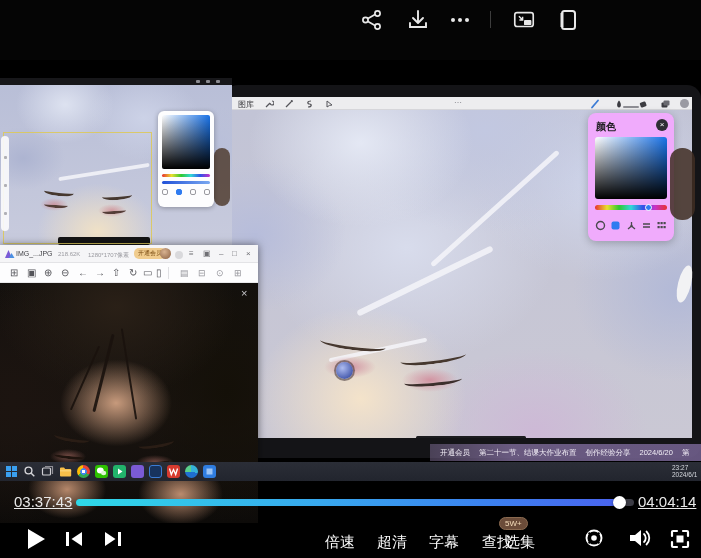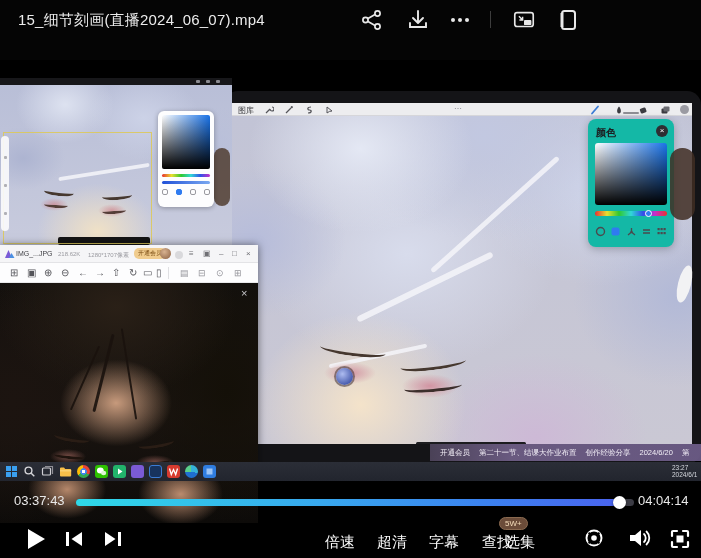--- a/index.html
+++ b/index.html
@@ -11,40 +11,40 @@
   .vtitle{left:18px;top:11px;font-size:15px;color:#ececec;letter-spacing:.2px;}
   .tb-ico{top:8px;width:24px;height:24px;cursor:pointer;}
   .tb-div{left:490px;top:11px;width:1px;height:17px;background:#3d3d3d;}
   .hipill{left:606px;top:4px;width:88px;height:31px;border-radius:16px;
     background:linear-gradient(90deg,#aecdef 0%,#8fb4e4 38%,#1d3070 60%,#1a2a63 100%);cursor:pointer;}
   .hiface{left:2px;top:0px;width:31px;height:31px;}
   .hilabel{left:52px;top:8px;font-size:13px;color:#eef3fb;}
   
   .videoarea{left:0;top:60px;width:701px;height:421px;background:#000;}
   
-  .tablet{left:224px;top:31px;width:477px;height:373px;background:#141417;border-radius:14px;}
+  .tablet{left:224px;top:25px;width:477px;height:373px;background:#141417;border-radius:14px;}
   .tscreen{left:8px;top:12px;width:460px;height:341px;background:#c9c7d3;overflow:hidden;}
   .ptoolbar{left:0;top:0;width:460px;height:13px;background:#ededef;border-bottom:1px solid #d6d6da;}
   .ptxt{font-size:8px;color:#3a3a3e;}
   .pico{width:10px;height:10px;}
   .canvaspaint{left:0;top:13px;width:460px;height:328px;
     background-image:
       radial-gradient(170px 150px at 28% 88%, #f4e3ca, rgba(244,227,202,0) 62%),
       radial-gradient(160px 120px at 66% 98%, #cdb9d6, rgba(205,185,214,0) 70%),
       radial-gradient(160px 120px at 28% 10%, #e4e8f4, rgba(200,206,226,0) 70%),
       radial-gradient(200px 150px at 55% 6%, #c2c8e1, rgba(194,200,225,0) 70%),
       radial-gradient(180px 140px at 80% 22%, #d0d6eb, rgba(208,214,235,0) 70%),
       radial-gradient(150px 130px at 97% 55%, #b2b9d7, rgba(178,185,215,0) 70%),
       radial-gradient(130px 110px at 5% 38%, #b7bddb, rgba(183,189,219,0) 70%),
       radial-gradient(230px 180px at 38% 42%, #d8dcec, rgba(216,220,236,0) 65%),
       linear-gradient(180deg,#c2c4d6,#cac8d4);}
   .strand{background:#f4f5f9;border-radius:4px;opacity:.85;}
   .brow{border-bottom:3px solid #46382f;border-radius:50%;}
   .lidshadow{border-radius:50%;}
-  .colorpanel{left:356px;top:16px;width:86px;height:128px;background:#14b8a6;border-radius:8px;
+  .colorpanel{left:356px;top:16px;width:86px;height:128px;background:#f0abfc;border-radius:8px;
     box-shadow:0 2px 8px rgba(0,0,0,.25);}
   .cp-handle{left:35px;top:-7px;width:16px;height:2px;background:#8d8d93;border-radius:2px;}
   .cp-title{left:8px;top:7px;font-size:10px;font-weight:bold;color:#1c1c1f;}
   .cp-close{left:68px;top:6px;width:12px;height:12px;border-radius:50%;background:#2e2e33;color:#fff;
     font-size:8px;line-height:12px;text-align:center;cursor:pointer;}
   .cp-square{left:7px;top:24px;width:72px;height:62px;border-radius:3px;
     background-image:linear-gradient(to top,#000,rgba(0,0,0,0)),linear-gradient(to right,#fff,#1a73e8);}
   .cp-hue{left:7px;top:92px;width:72px;height:5px;border-radius:3px;
     background:linear-gradient(90deg,#e83030,#e8e030,#30c830,#30d8d8,#3050e8,#c830c8,#e83030);}
   .cp-huedot{left:calc(7px + 62% - 3px);top:91px;width:7px;height:7px;border-radius:50%;
@@ -110,38 +110,37 @@
     display:flex;align-items:center;gap:5px;padding-left:5px;}
   .tb-app{width:13px;height:13px;border-radius:3px;flex:0 0 auto;cursor:pointer;}
   .clock{position:absolute;left:672px;top:404px;width:29px;overflow:hidden;line-height:7px;}
   .clock div{font-size:6.5px;color:#d5d8de;white-space:nowrap;}
   .crescent{left:678px;top:205px;width:13px;height:38px;background:#f2f2f4;border-radius:50%;
     transform:rotate(14deg);}
   .finger{left:670px;top:88px;width:25px;height:72px;background:#3f2d22;border-radius:12px;opacity:.85;}
   .finger2{left:214px;top:70px;width:16px;height:58px;background:#4a3426;border-radius:8px;opacity:.8;}
   .minibezel{left:58px;top:159px;width:92px;height:8px;background:#141414;border-radius:2px;}
   
-  .timetext{font-size:13px;color:#e8e8e8;}
+  .timetext{font-size:15px;color:#e8e8e8;text-decoration:underline;}
   .ptrack{left:76px;top:499px;width:558px;height:7px;border-radius:4px;background:#3b3b44;}
   .pfill{left:0;top:0;height:7px;border-radius:4px;
     background:linear-gradient(90deg,#2fd9e8,#38a8ee 45%,#3b82f0 75%,#4a63ee);}
   .phandle{top:-3px;width:13px;height:13px;border-radius:50%;background:#fff;
     box-shadow:0 1px 3px rgba(0,0,0,.5);cursor:pointer;}
   .ctlbtn{cursor:pointer;}
   .ctl-label{top:533px;transform:translateX(-50%);font-size:15px;color:#fafafa;cursor:pointer;white-space:nowrap;}
   .findbadge{left:499px;top:517px;padding:1px 5px;background:#6b4c39;border:1px solid #8a6a50;
     border-radius:7px;font-size:8px;color:#f5ddba;}
 </style>
 </head>
 <body>
 
 <div class="stage">
 
   <div class="abs titlebar">
-    <div class="abs vtitle">15_细节刻画(直播2024_06_07).mp4</div>
 
     <svg class="abs tb-ico" style="left:360px" viewBox="0 0 24 24">
       <circle cx="17.5" cy="5.5" r="2.6" fill="none" stroke="#e8e8e8" stroke-width="1.7"></circle>
       <circle cx="5.5" cy="12" r="2.6" fill="none" stroke="#e8e8e8" stroke-width="1.7"></circle>
       <circle cx="17.5" cy="18.5" r="2.6" fill="none" stroke="#e8e8e8" stroke-width="1.7"></circle>
       <path d="M8 10.6 L15 6.6 M8 13.4 L15 17.4" stroke="#e8e8e8" stroke-width="1.7"></path>
     </svg>
 
     <svg class="abs tb-ico" style="left:406px" viewBox="0 0 24 24">
       <path d="M12 3 V14 M7 10 L12 15 L17 10" fill="none" stroke="#e8e8e8" stroke-width="1.9" stroke-linecap="round" stroke-linejoin="round"></path>

